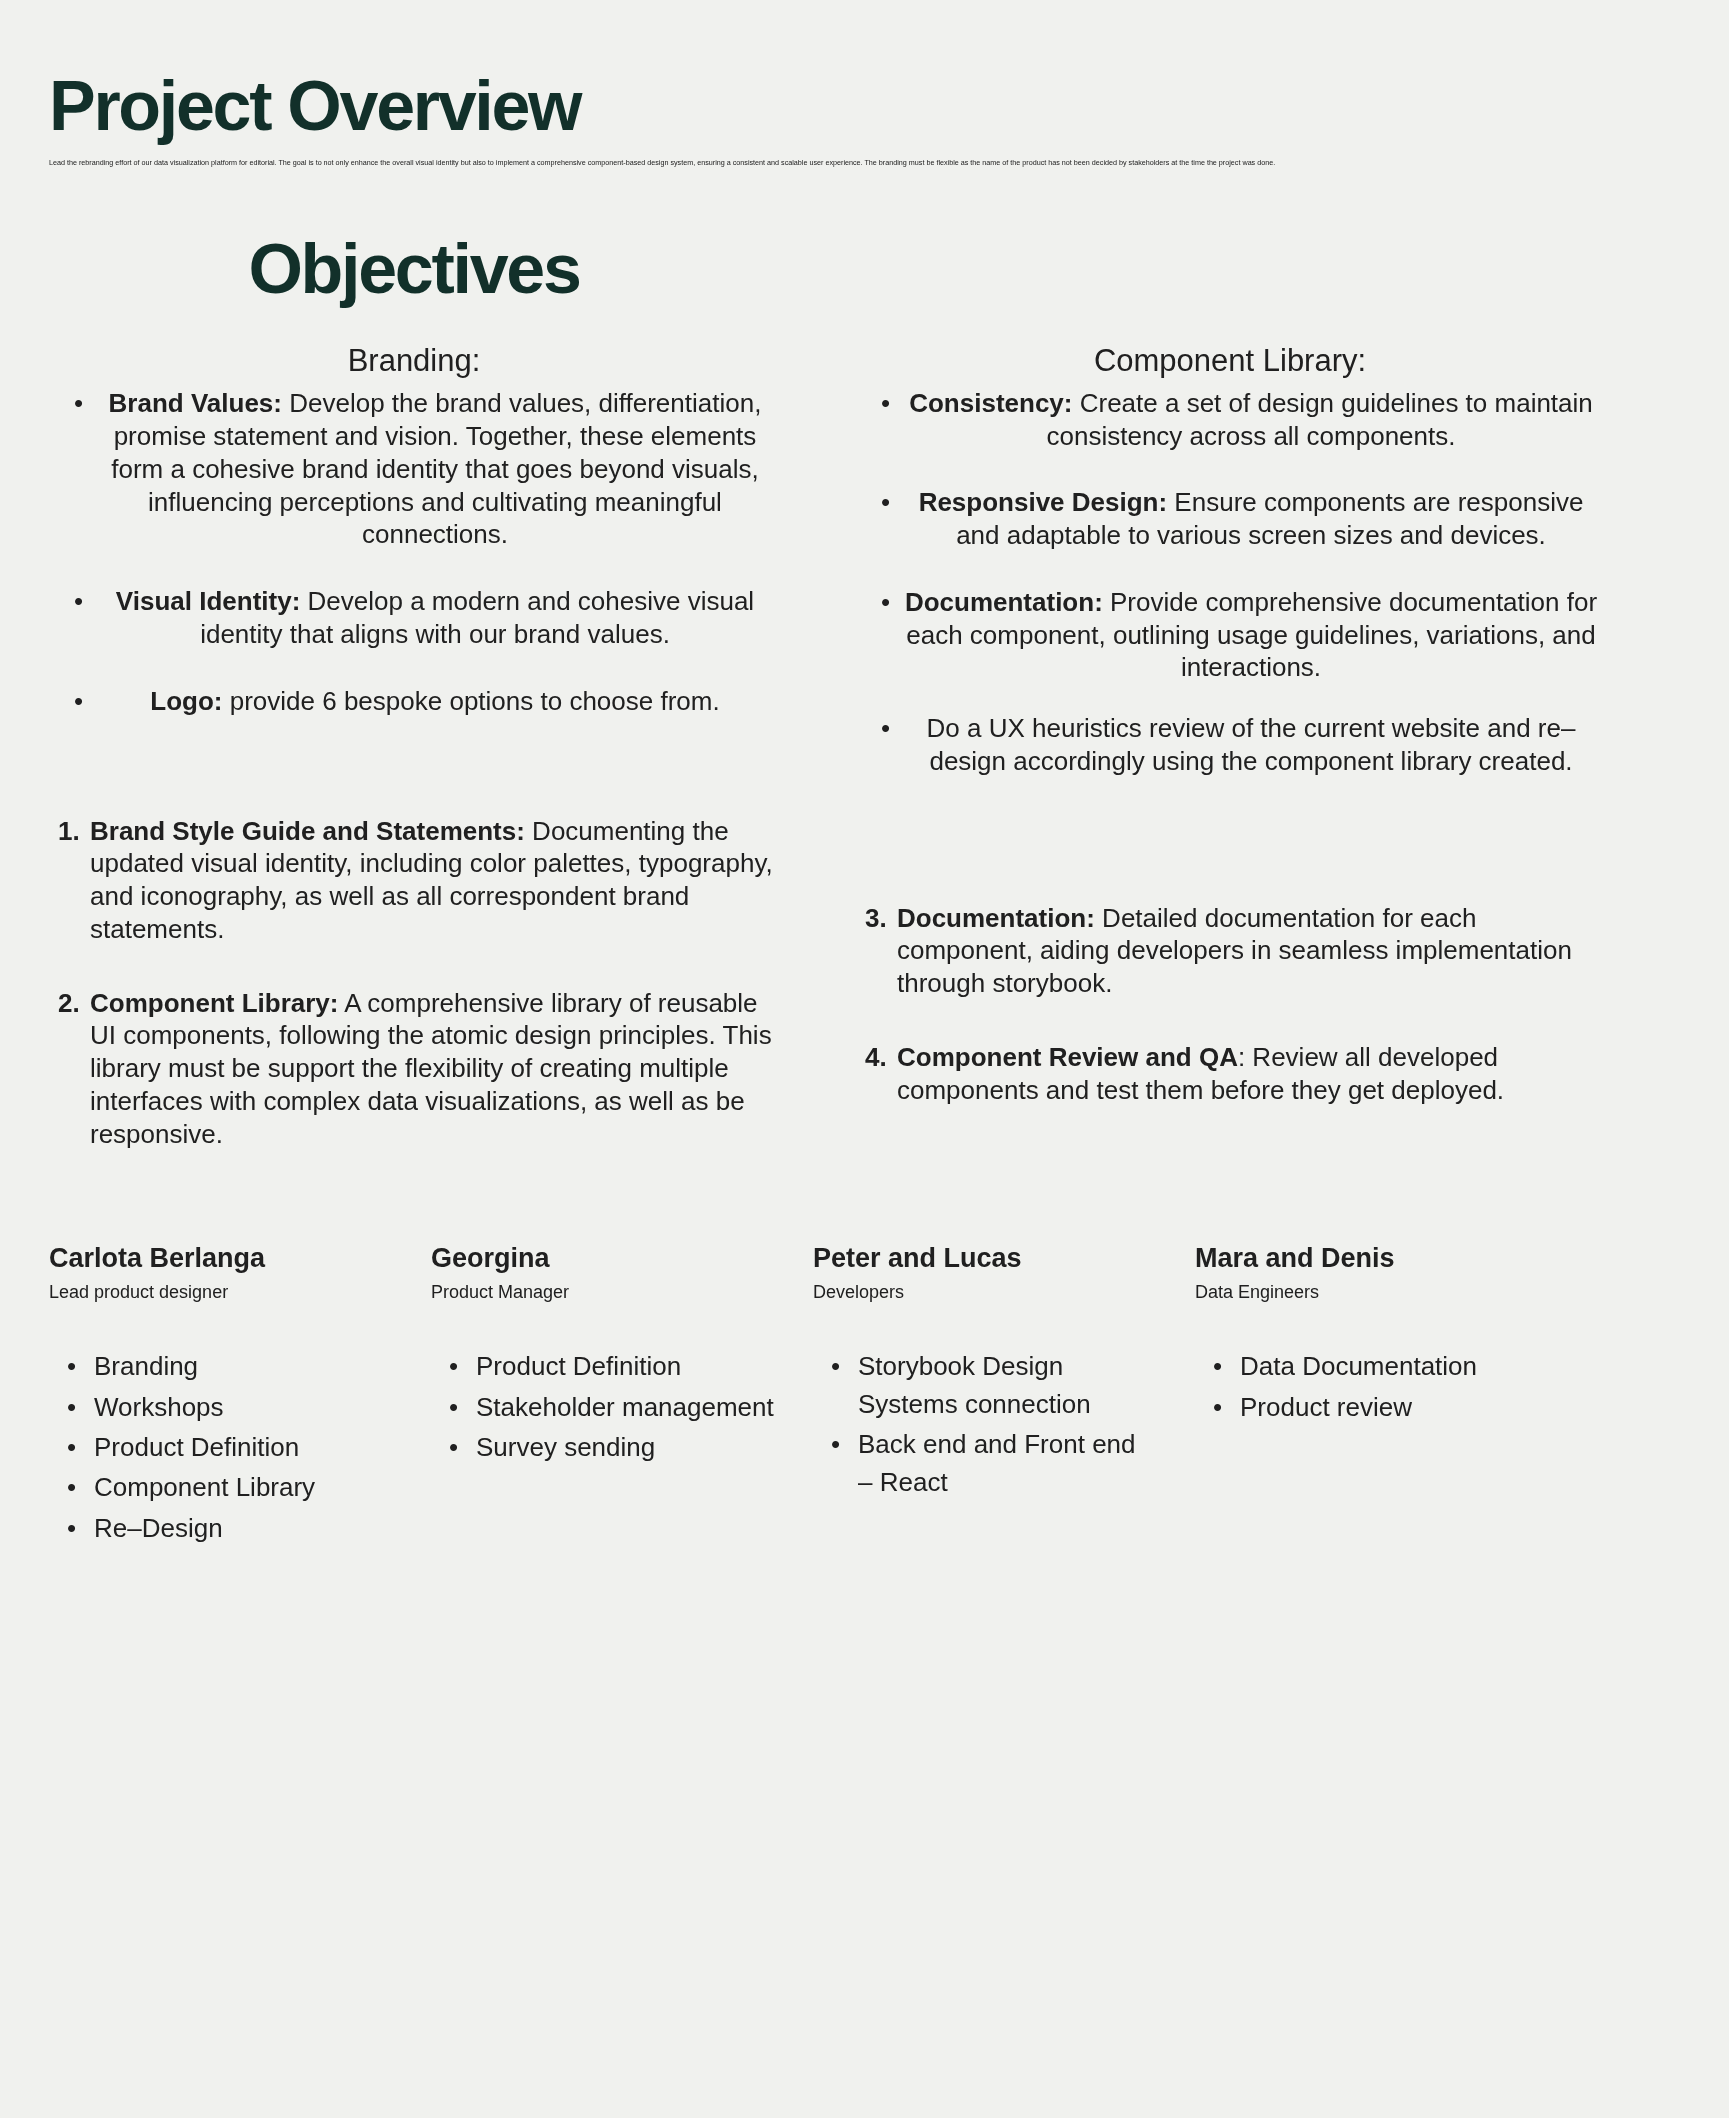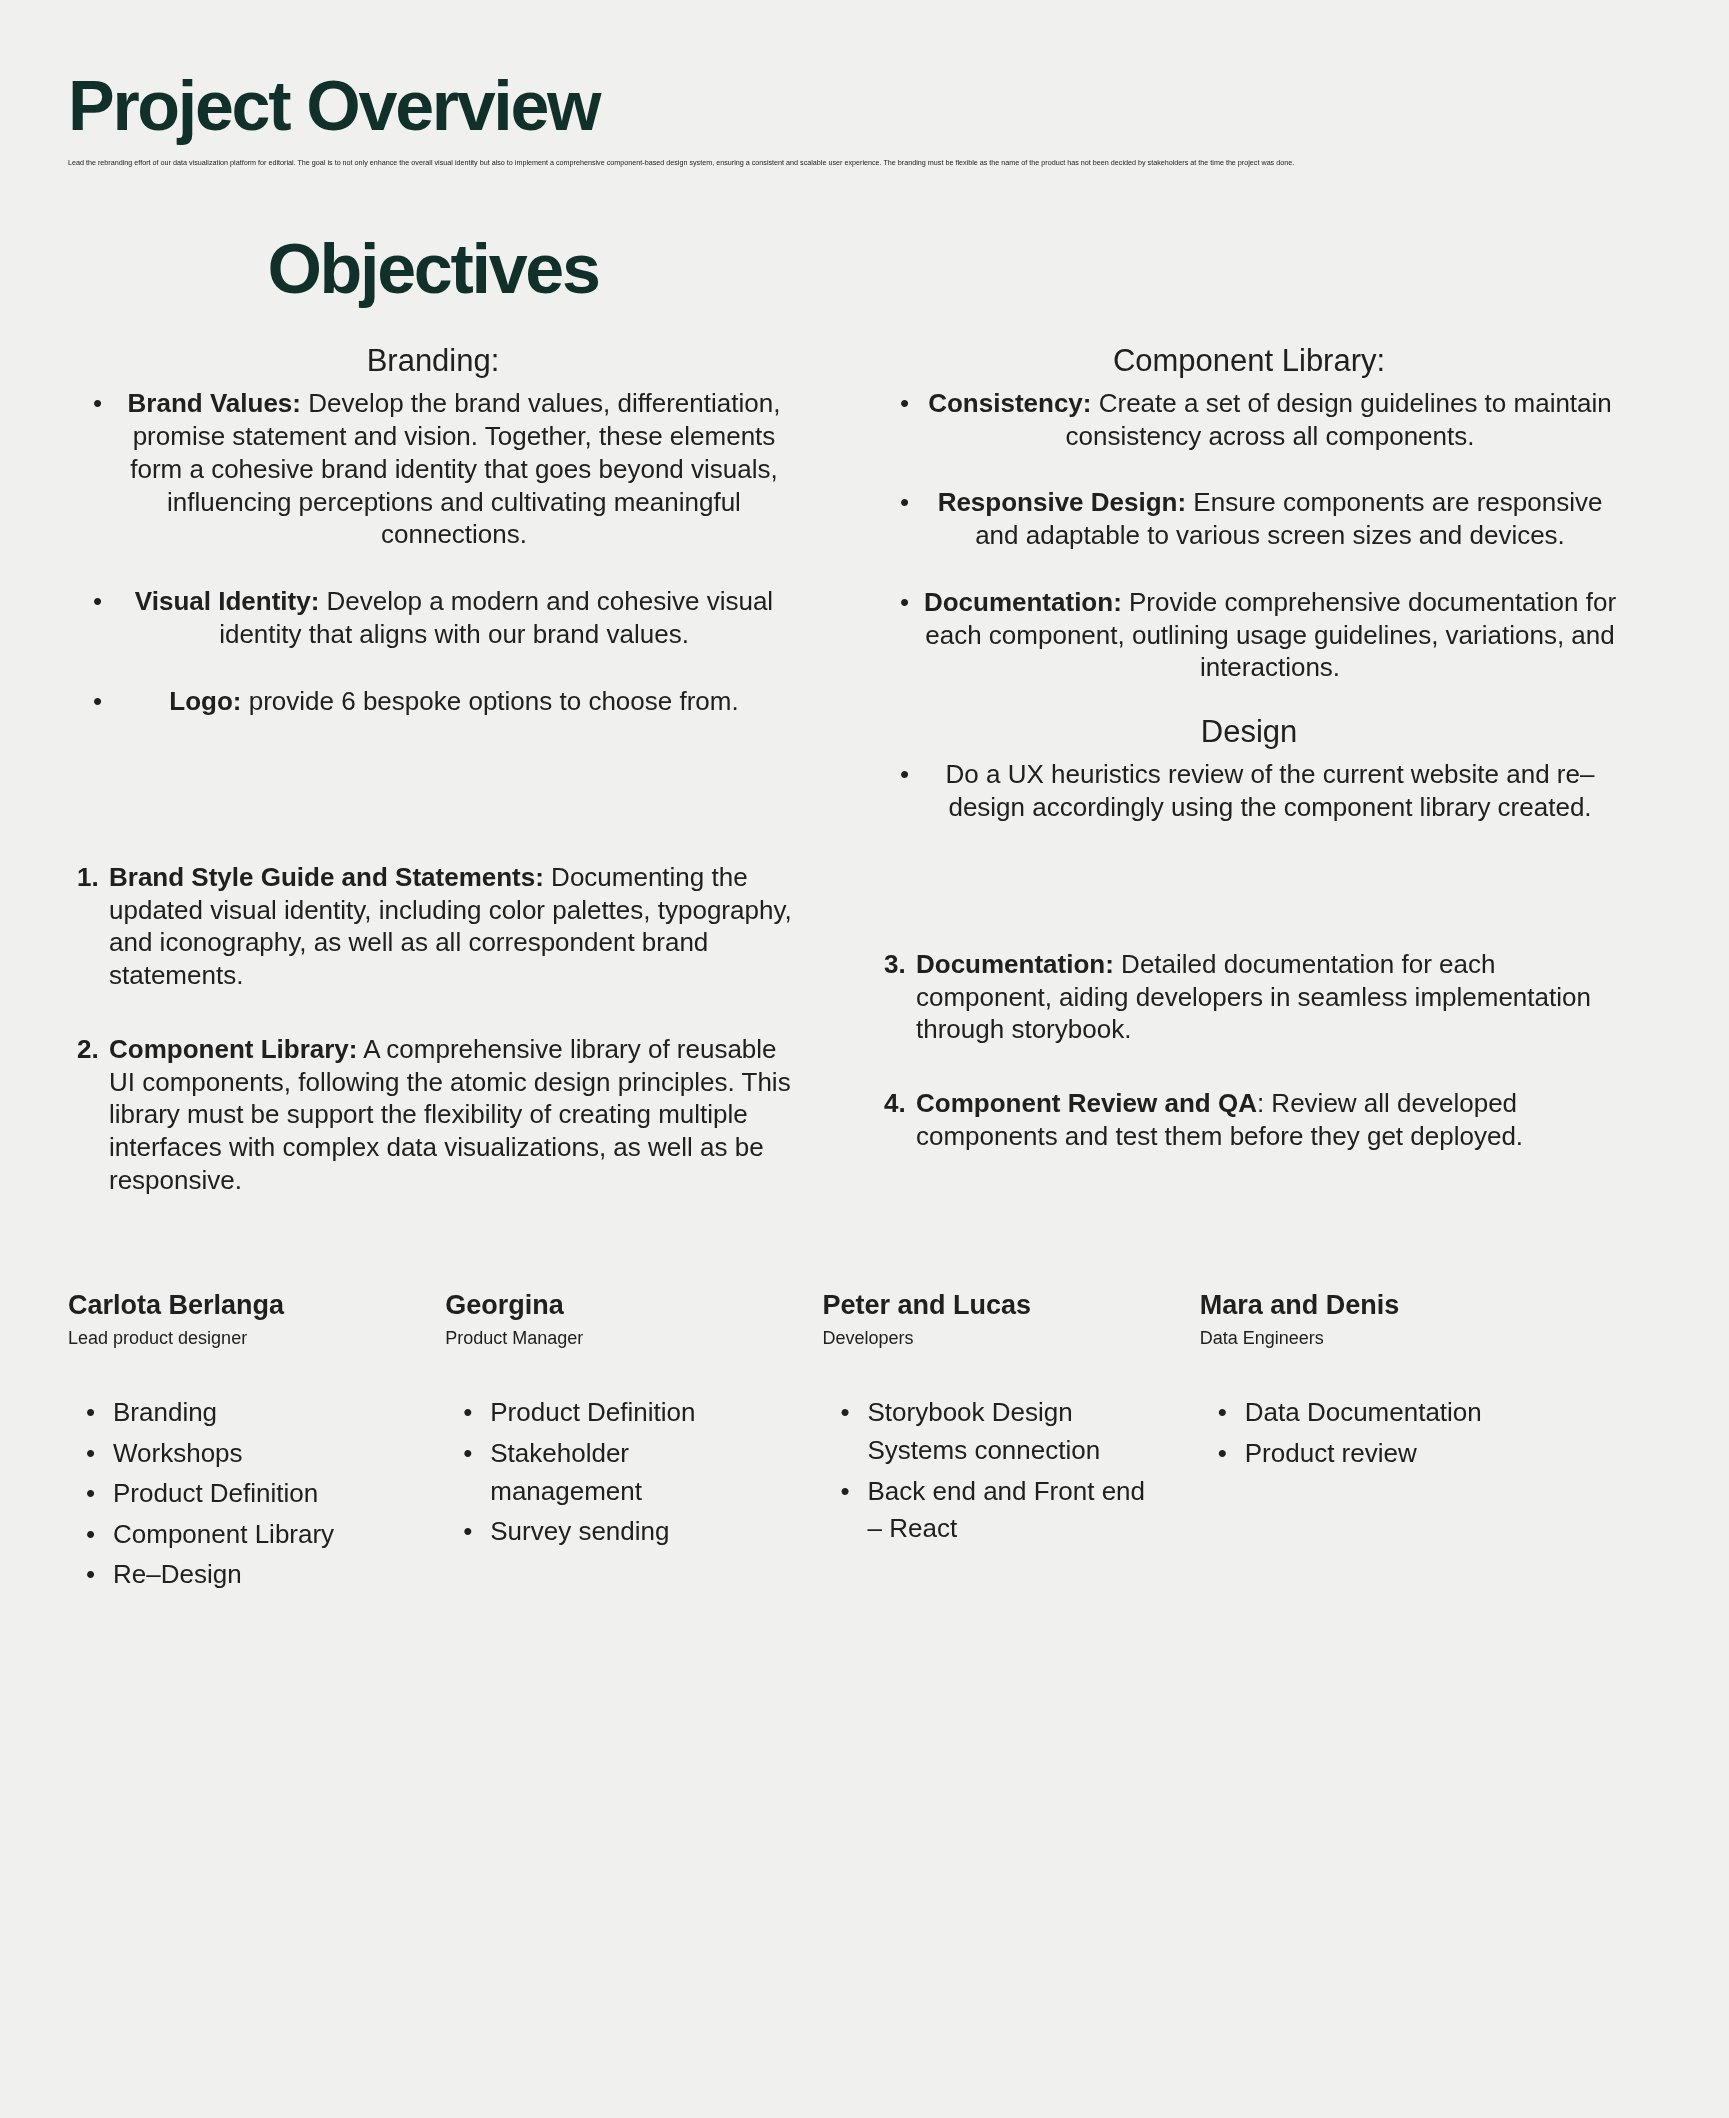--- a/index.html
+++ b/index.html
@@ -5,21 +5,21 @@
   html, body { margin: 0; padding: 0; }
   body {
     width: 1729px; height: 2119px;
     background: #f0f1ee;
     color: #202020;
     font-family: "Liberation Sans", sans-serif;
     -webkit-font-smoothing: antialiased;
   }
   .container {
     box-sizing: border-box;
-    padding: 63px 94px 0 68px;
+    padding: 63px 94px 0 49px;
     width: 1633px;
   }
   h1.section-title {
     margin: 0;
     font-size: 70px;
     line-height: 1.25;
     font-weight: 700;
     letter-spacing: -2.3px;
     color: #12302a;
   }
@@ -153,21 +153,20 @@
             <span class="li-text"><strong>Responsive Design:</strong><span> Ensure components are responsive and adaptable to various screen sizes and devices.</span></span>
           </li>
           <li class="bitem">
             <span class="bullet">•</span>
             <span class="li-text"><strong>Documentation:</strong><span> Provide comprehensive documentation for each component, outlining usage guidelines, variations, and interactions.</span></span>
           </li>
         </ul>
       </div>
 
       <div class="group">
-        <div class="group-heading">Design</div>
         <ul class="blist">
           <li class="bitem">
             <span class="bullet">•</span>
             <span class="li-text"><strong></strong><span>Do a UX heuristics review of the current website and re–design accordingly using the component library created.</span></span>
           </li>
         </ul>
       </div>
     </div>
   </section>
 

